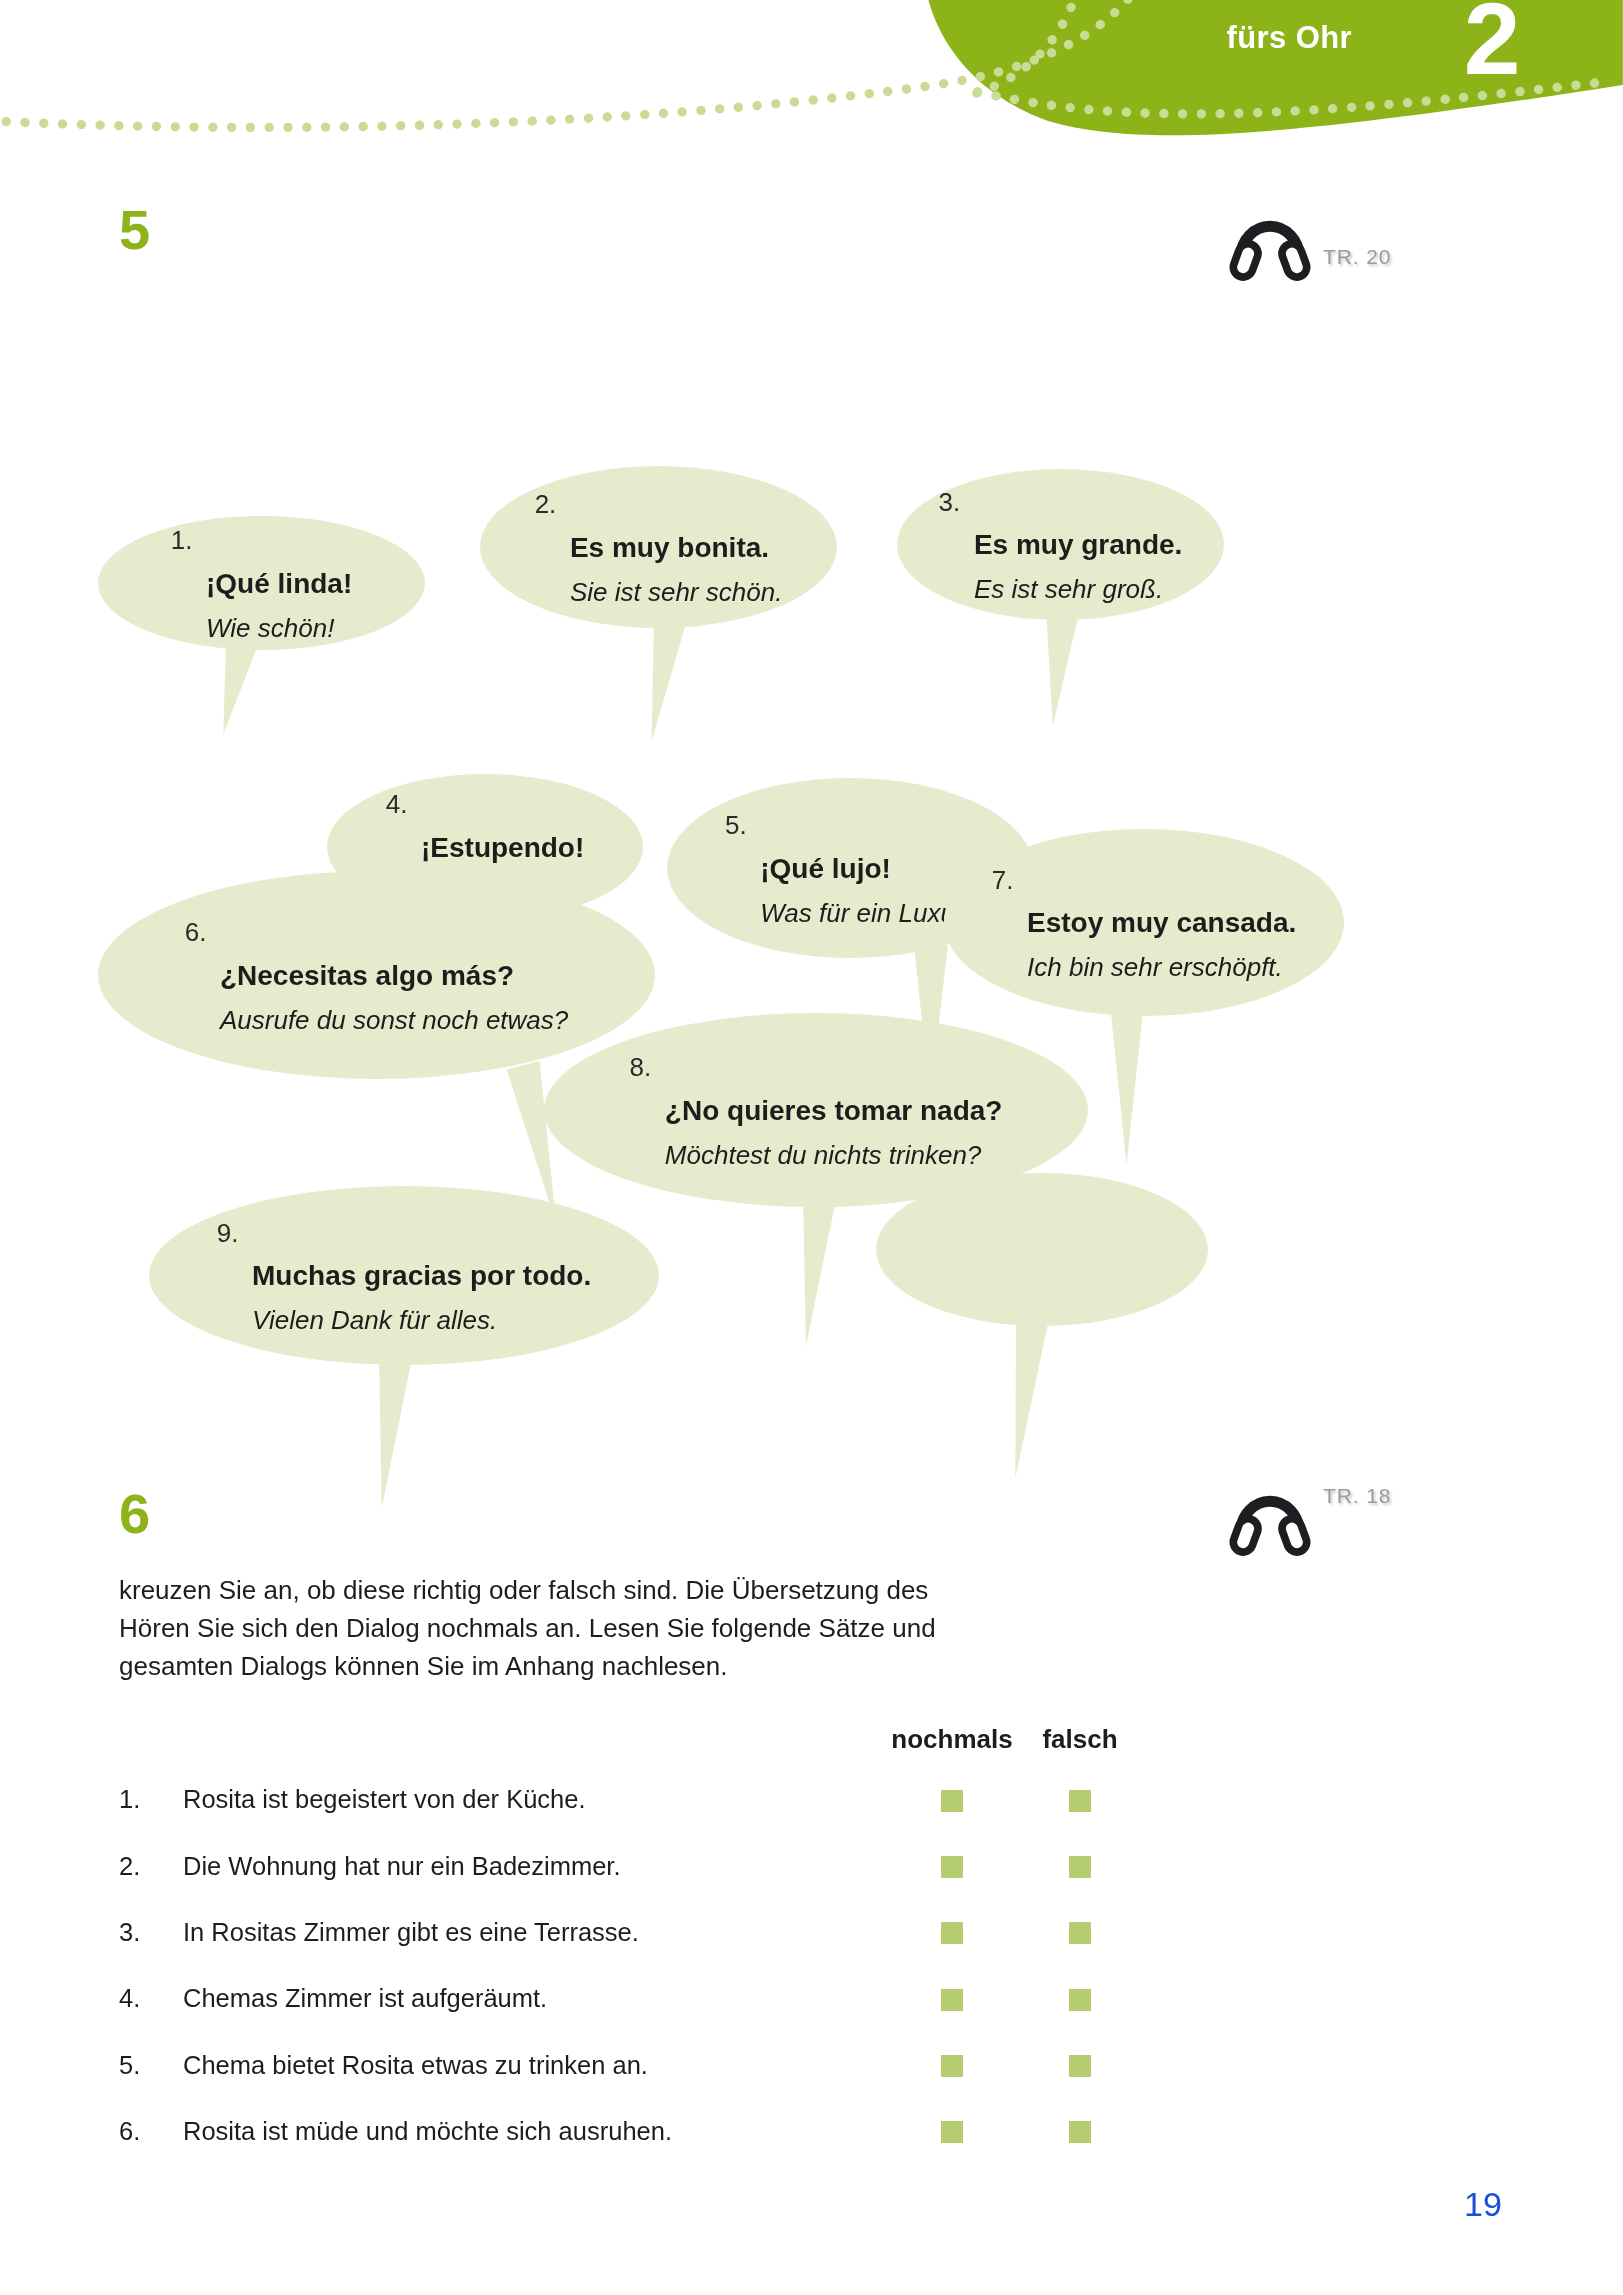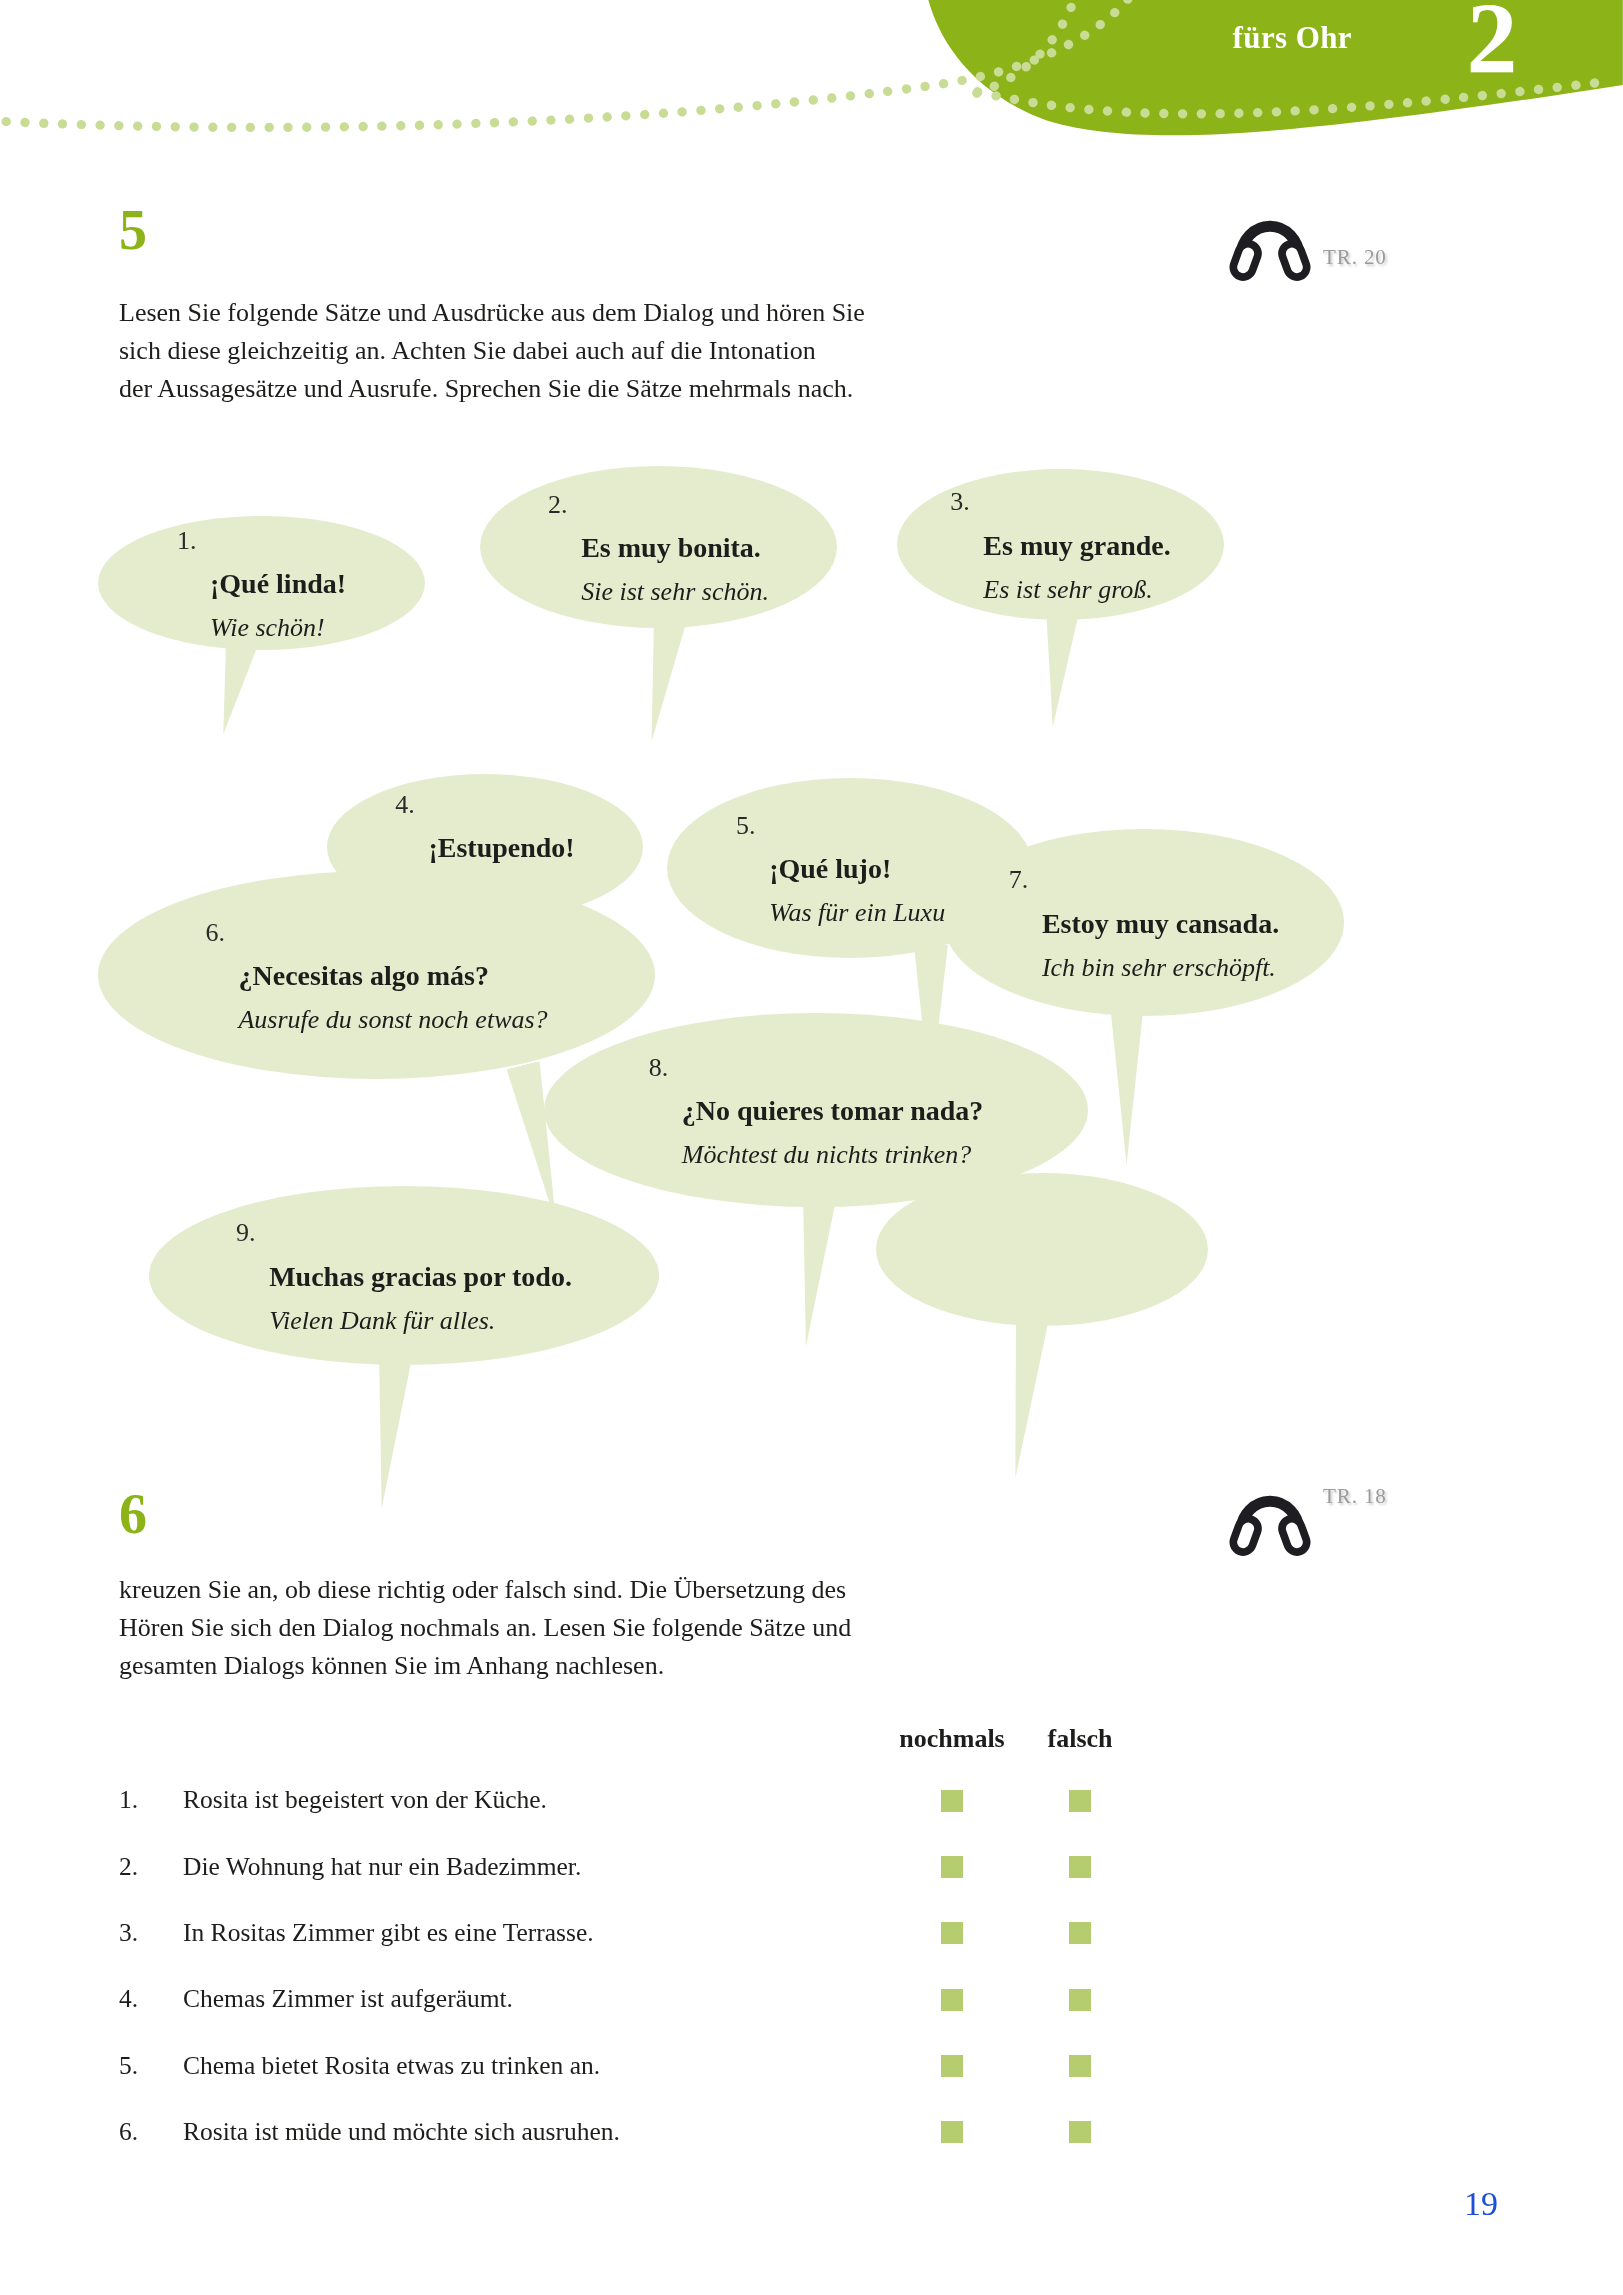--- a/index.html
+++ b/index.html
@@ -1,20 +1,20 @@
 <!DOCTYPE html>
 <html style="font-size:13.6px"><head>
 <meta charset="utf-8">
 <style>
   html,body{margin:0;padding:0;background:#ffffff;}
   .page{
     position:relative;
     width:1623px;height:2295px;
     background:#ffffff;
-    font-family:Liberation Serif, serif;
+    font-family:Liberation Sans, sans-serif;
     color:#1d1d1b;
     overflow:hidden;
   }
   
   .header-svg{position:absolute;left:0;top:0;width:1623px;height:221px;}
   .header-title{
     position:absolute;left:1131px;top:20.4px;width:221px;
     text-align:right;
     font-size:31px;font-weight:700;color:#ffffff;letter-spacing:0.4px;
   }
@@ -105,25 +105,20 @@
 
   <div class="sec-num num5">5</div>
 
   <svg class="hp-icon hp5" viewBox="0 0 96 96" xmlns="http://www.w3.org/2000/svg">
     <path d="M14,62 A34,36 0 0 1 82,62" fill="none" stroke="#1d1d22" stroke-width="13"></path>
     <rect x="8" y="46" width="23" height="40" rx="11.5" fill="#ffffff" stroke="#1d1d22" stroke-width="9" transform="rotate(20 19.5 66)"></rect>
     <rect x="65" y="46" width="23" height="40" rx="11.5" fill="#ffffff" stroke="#1d1d22" stroke-width="9" transform="rotate(-20 76.5 66)"></rect>
   </svg>
   <div class="tr-label tr5">TR. 20</div>
 
-  <div class="para para5">
-    <span>Lesen Sie folgende Sätze und Ausdrücke aus dem Dialog und hören Sie</span>
-    <span>sich diese gleichzeitig an. Achten Sie dabei auch auf die Intonation</span>
-    <span>der Aussagesätze und Ausrufe. Sprechen Sie die Sätze mehrmals nach.</span>
-  </div>
 
   <div class="bubble b1">
     <div class="tail"></div>
     <div class="bub-inner">
       <span class="bub-num">1.</span>
       <div>
         <div class="bub-es">¡Qué linda!</div>
         <div class="bub-de">Wie schön!</div>
       </div>
     </div>

